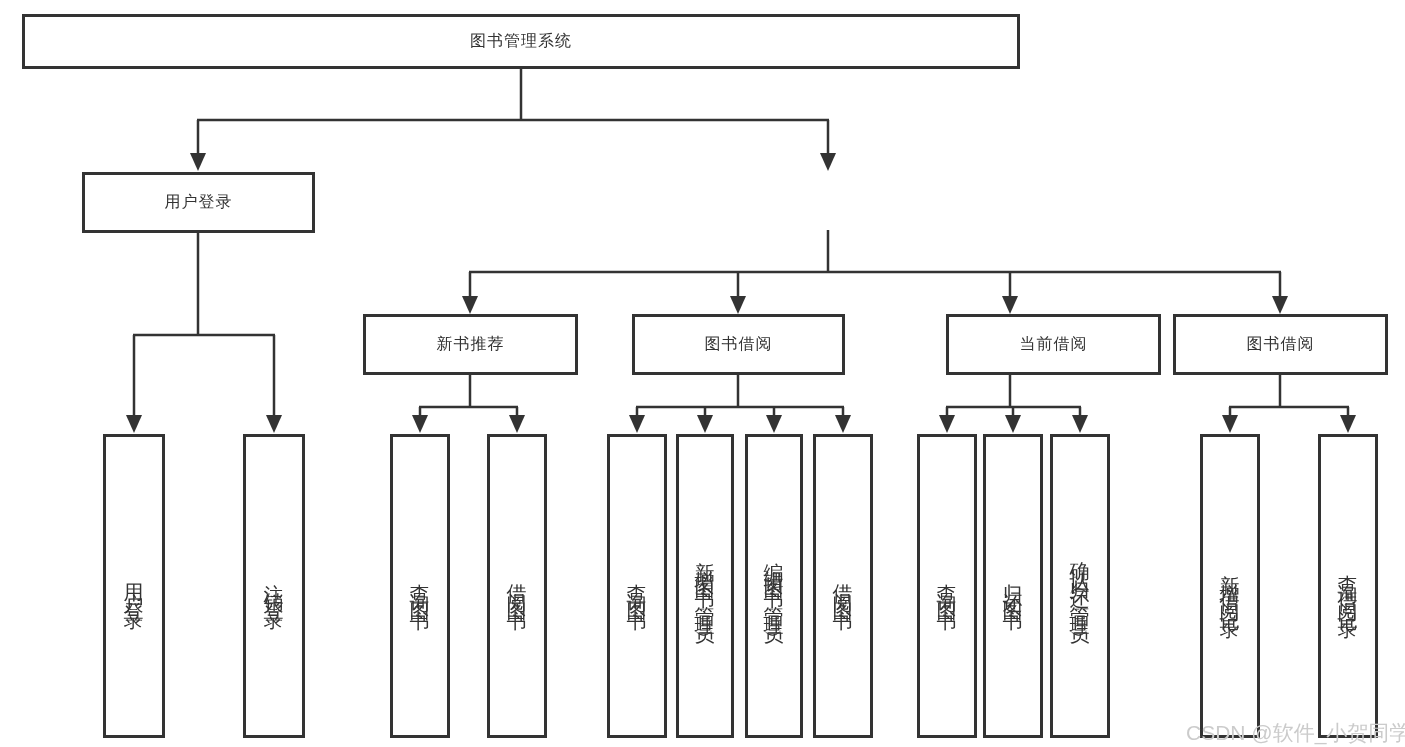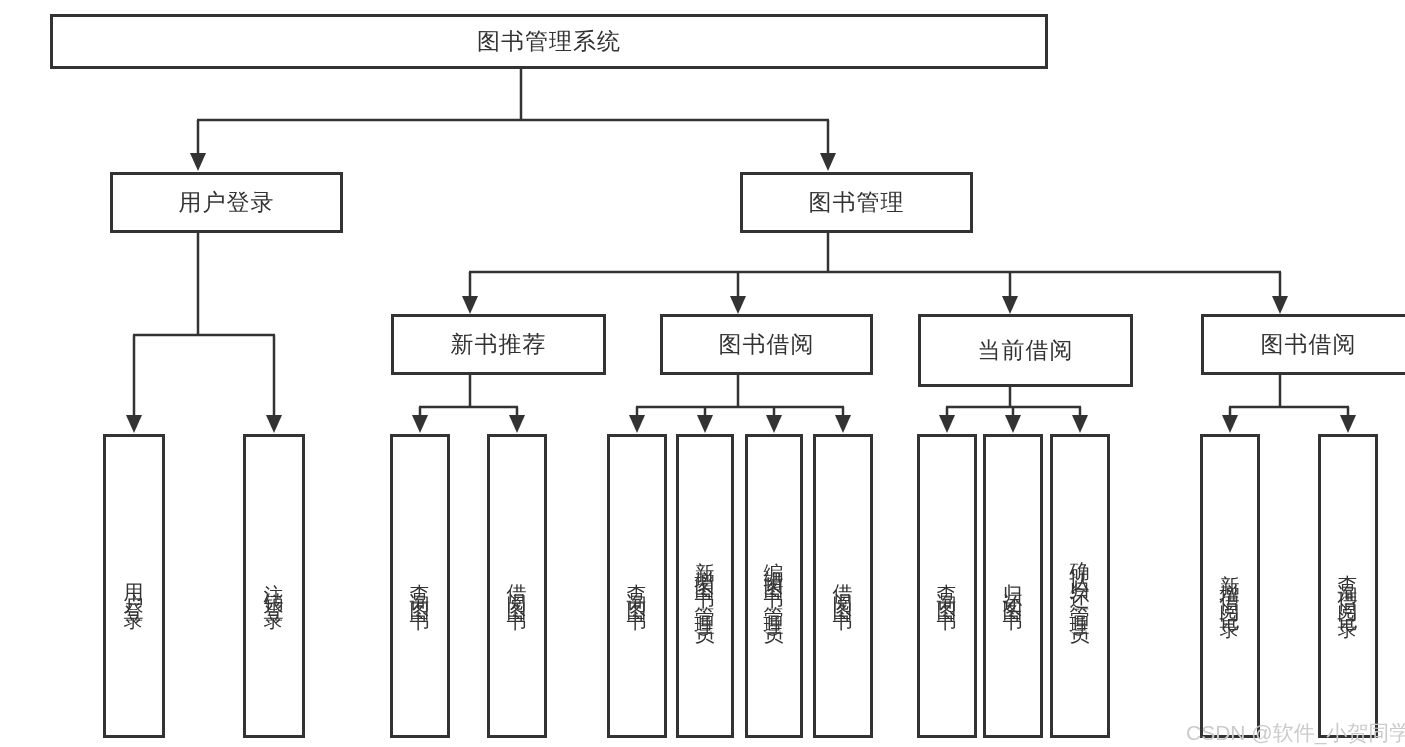--- a/index.html
+++ b/index.html
@@ -8,41 +8,41 @@
     font-family:"Liberation Sans","DejaVu Sans",sans-serif; color:#333;
     overflow:hidden;
   }
   .connectors { position:absolute; left:0; top:0; width:1405px; height:747px; }
   .connectors line { stroke:#333333; stroke-width:2.5; }
   .connectors polygon { fill:#333333; }
   .hbox {
     position:absolute; box-sizing:border-box;
     border:3px solid #333333; background:#ffffff;
     display:flex; align-items:center; justify-content:center;
-    font-size:23px; color:#333333; letter-spacing:1px;margin-left:28px;
+    font-size:16px; color:#333333; letter-spacing:1px;
   }
   .vbox {
     position:absolute; box-sizing:border-box; top:434px; height:304px;
     border:3px solid #333333; background:#ffffff;
     display:flex; align-items:center; justify-content:center;
     writing-mode:vertical-rl; text-orientation:mixed;
     font-size:20px; letter-spacing:9px; color:#333333;
     line-height:1; overflow:hidden;
   }
   .watermark {
     position:absolute; left:1186px; top:719px; z-index:5;
     font-size:21px; color:#cbcbcb; white-space:nowrap;
   }
   
   .b-root   { left:22px;   top:14px;  width:998px; height:55px; }
   .b-login  { left:82px;   top:172px; width:233px; height:61px; }
   .b-mgmt   { left:712px;  top:172px; width:233px; height:61px; }
   .b-newrec { left:363px;  top:314px; width:215px; height:61px; }
   .b-borrow { left:632px;  top:314px; width:213px; height:61px; }
-  .b-curr   { left:890px;  top:314px; width:215px; height:73px; }
+  .b-curr   { left:946px;  top:314px; width:215px; height:61px; }
   .b-record { left:1173px; top:314px; width:215px; height:61px; }
   
   .l1  { left:103px;  width:62px; }
   .l2  { left:243px;  width:62px; }
   .l3  { left:390px;  width:60px; }
   .l4  { left:487px;  width:60px; }
   .l5  { left:607px;  width:60px; }
   .l6  { left:676px;  width:58px; }
   .l7  { left:745px;  width:58px; }
   .l8  { left:813px;  width:60px; }
@@ -114,21 +114,20 @@
     <line x1="1280" y1="373" x2="1280" y2="408"></line>
     <line x1="1229" y1="407" x2="1349" y2="407"></line>
     <line x1="1230" y1="407" x2="1230" y2="417"></line>
       <polygon points="1222,415 1238,415 1230,433"></polygon>
     <line x1="1348" y1="407" x2="1348" y2="417"></line>
       <polygon points="1340,415 1356,415 1348,433"></polygon>
   </svg>
 
   <div class="hbox b-root">图书管理系统</div>
   <div class="hbox b-login">用户登录</div>
-  <div class="hbox b-mgmt">图书管理</div>
   <div class="hbox b-newrec">新书推荐</div>
   <div class="hbox b-borrow">图书借阅</div>
   <div class="hbox b-curr">当前借阅</div>
   <div class="hbox b-record">图书借阅</div>
 
   <div class="vbox l1">用户登录</div>
   <div class="vbox l2">注销登录</div>
   <div class="vbox l3">查询图书</div>
   <div class="vbox l4">借阅图书</div>
   <div class="vbox l5">查询图书</div>

